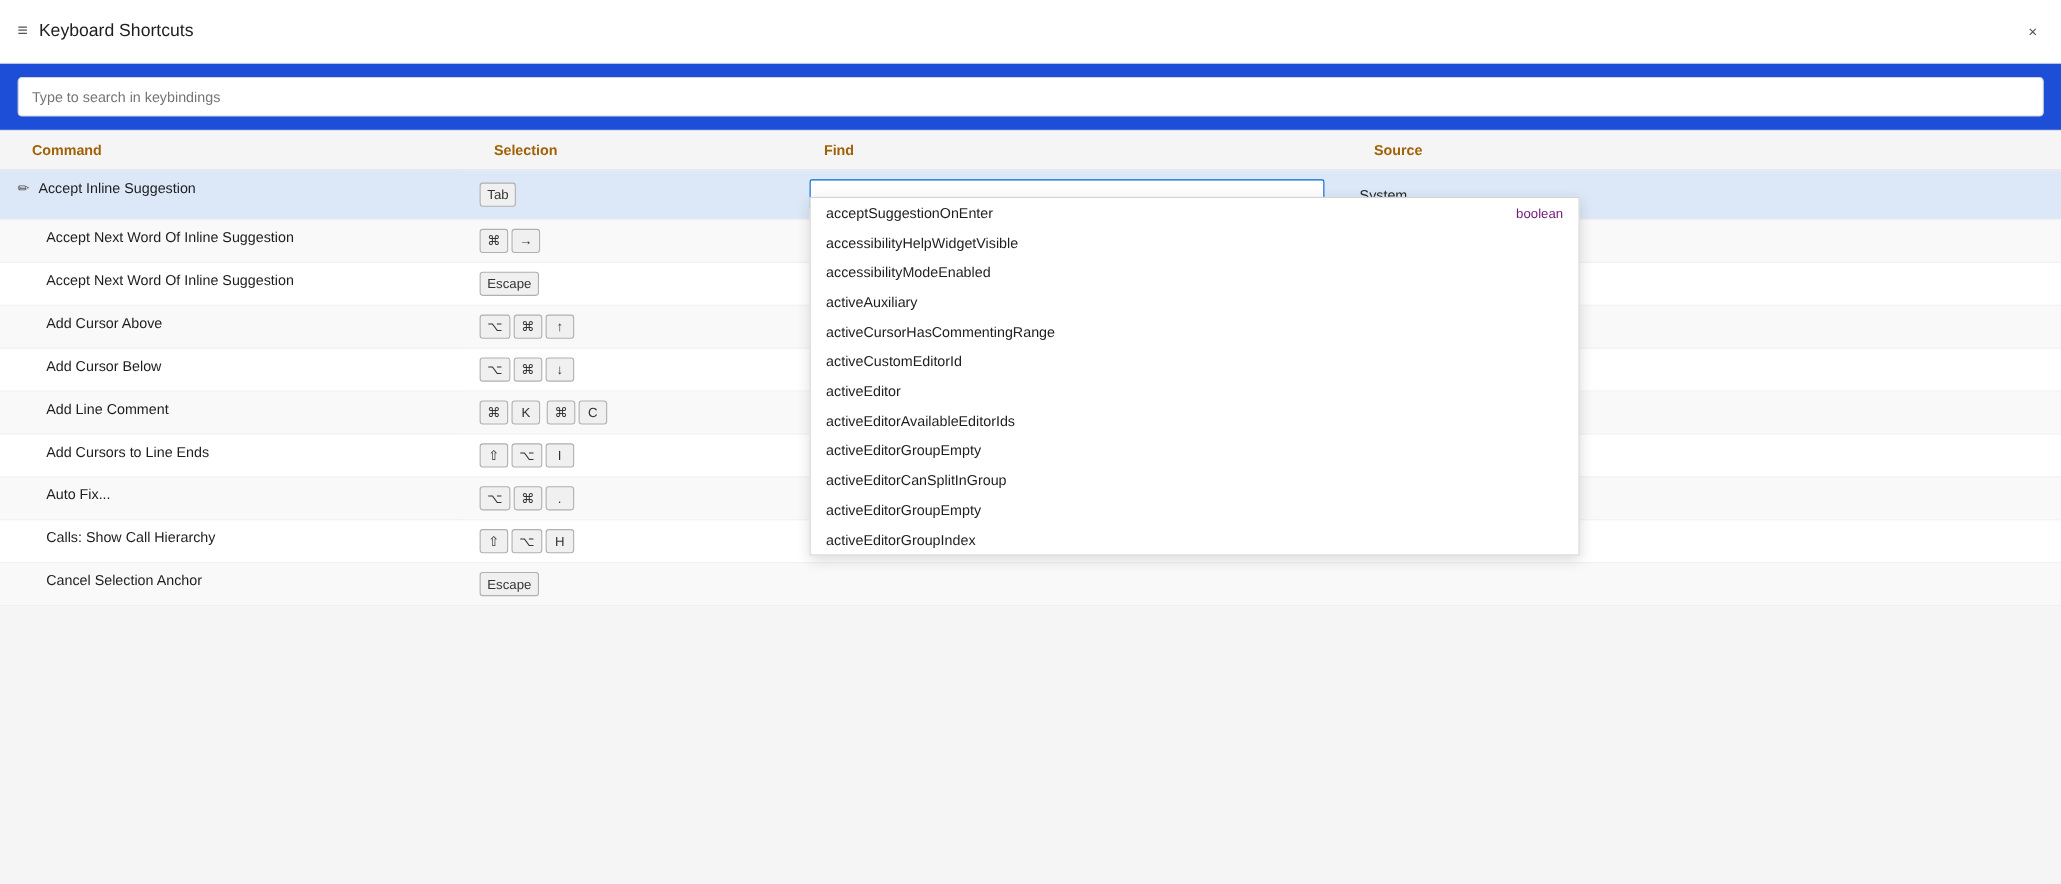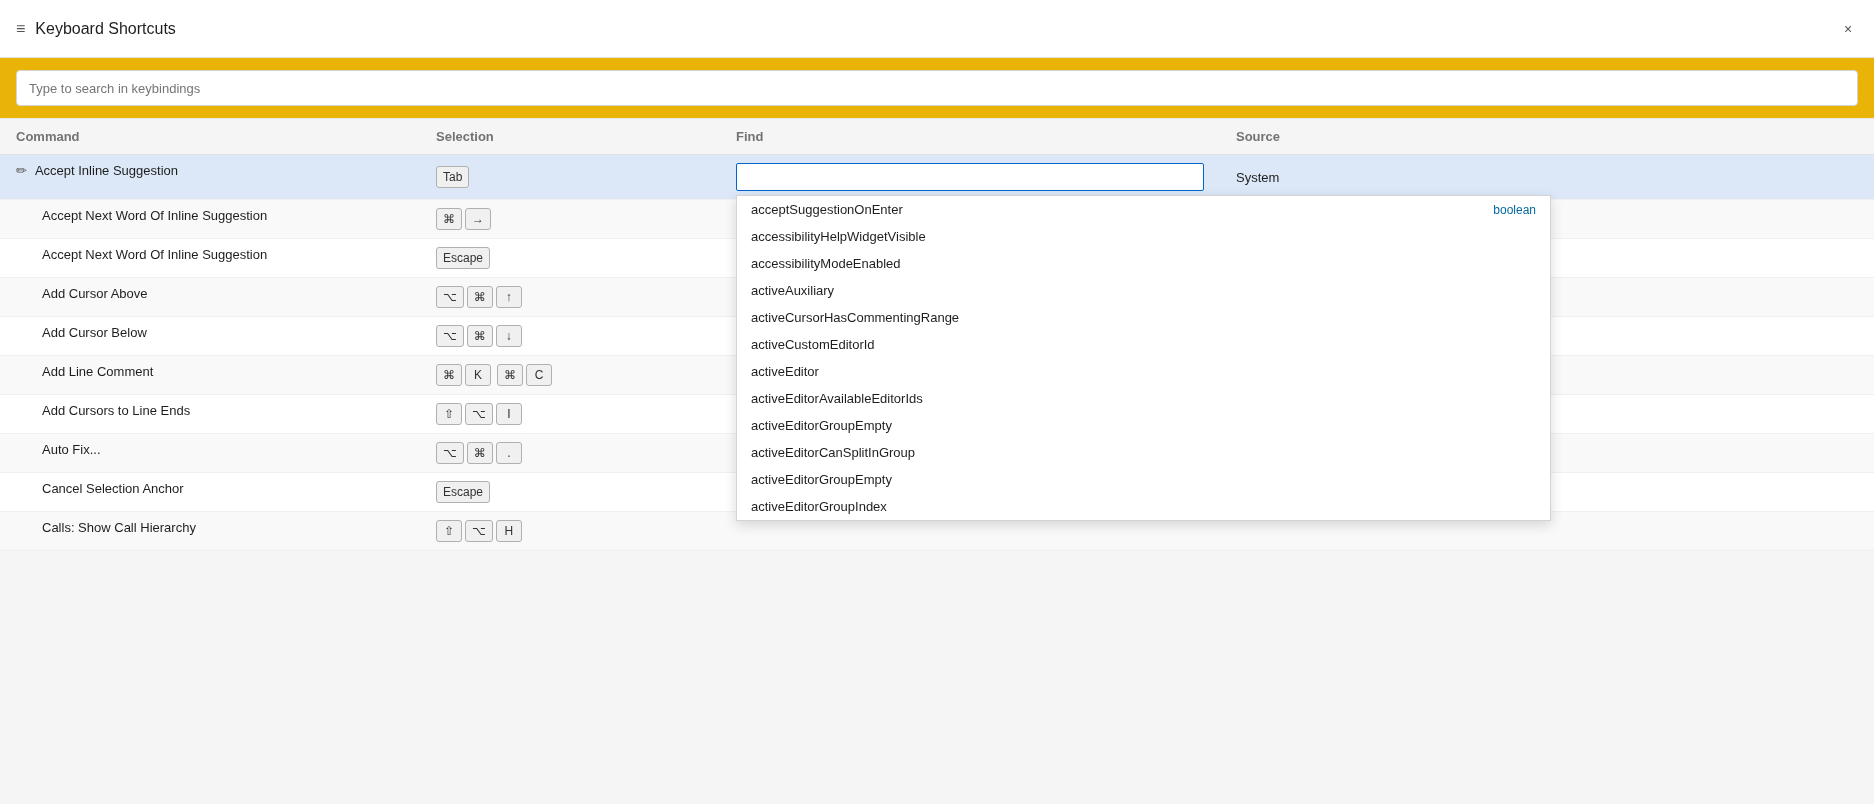--- a/index.html
+++ b/index.html
@@ -41,21 +41,21 @@
       justify-content: center;
       cursor: pointer;
       border-radius: 3px;
       font-size: 14px;
       color: #555;
     }
 
     
     .search-bar {
       padding: 12px 16px;
-      background: #eab308;
+      background: #1d4ed8;
       border-bottom: 1px solid #e8e8e8;
     }
     .search-input {
       width: 100%;
       height: 36px;
       border: 1px solid #d4d4d4;
       border-radius: 4px;
       padding: 0 12px;
       font-size: 13px;
       color: #999;
@@ -73,24 +73,24 @@
     table {
       width: 100%;
       border-collapse: collapse;
     }
     thead tr {
       background: #f5f5f5;
       border-bottom: 1px solid #e0e0e0;
     }
     thead th {
       text-align: left;
-      padding: 10px 16px;
+      padding: 10px 29px;
       font-weight: 700;
       font-size: 13px;
-      color: #737373;
+      color: #a16207;
     }
     thead th.col-command { width: 420px; }
     thead th.col-keybinding { width: 300px; }
     thead th.col-when { width: 500px; }
     thead th.col-source { width: auto; }
 
     tbody tr {
       border-bottom: 1px solid #f0f0f0;
     }
     tbody tr:nth-child(odd) {
@@ -140,39 +140,39 @@
       border-radius: 2px;
       padding: 0 6px;
       font-size: 13px;
       outline: none;
       background: #fff;
     }
 
     
     .dropdown-container {
       position: absolute;
-      top: 40px;
+      top: 24px;
       left: 16px;
-      width: 815px;
+      width: 700px;
       background: #ffffff;
       border: 1px solid #d4d4d4;
       box-shadow: 0 4px 12px rgba(0,0,0,0.15);
       z-index: 100;
     }
     .dropdown-item {
       display: flex;
       align-items: center;
       justify-content: space-between;
       padding: 6px 14px;
       font-size: 13px;
       color: #1e1e1e;
       cursor: pointer;
     }
     .dropdown-item .item-type {
-      color: #0369a1;
+      color: #701a75;
       font-size: 12px;
     }
 
     .when-text {
       font-size: 13px;
       color: #1e1e1e;
     }
 
     .source-text {
       font-size: 13px;
@@ -354,40 +354,40 @@
               <span class="key-badge">⌘</span>
               <span class="key-badge">.</span>
             </div>
           </td>
           <td style="padding: 8px 16px; position: relative;"><span class="when-text"></span></td>
           <td style="padding: 8px 16px;"><span class="source-text"></span></td>
         </tr>
         <tr>
           <td style="display: flex; align-items: center; gap: 8px; padding: 8px 16px;">
             <span style="width: 18px; display: inline-block;"></span>
+            <span>Calls: Show Call Hierarchy</span>
+          </td>
+          <td style="padding: 8px 16px;">
+            <div class="key-group">
+              <span class="key-badge">⇧</span>
+              <span class="key-badge">⌥</span>
+              <span class="key-badge">H</span>
+            </div>
+          </td>
+          <td style="padding: 8px 16px; position: relative;"><span class="when-text"></span></td>
+          <td style="padding: 8px 16px;"><span class="source-text"></span></td>
+        </tr>
+        <tr>
+          <td style="display: flex; align-items: center; gap: 8px; padding: 8px 16px;">
+            <span style="width: 18px; display: inline-block;"></span>
             <span>Cancel Selection Anchor</span>
           </td>
           <td style="padding: 8px 16px;">
             <div class="key-group">
               <span class="key-badge">Escape</span>
-            </div>
-          </td>
-          <td style="padding: 8px 16px; position: relative;"><span class="when-text"></span></td>
-          <td style="padding: 8px 16px;"><span class="source-text"></span></td>
-        </tr>
-        <tr>
-          <td style="display: flex; align-items: center; gap: 8px; padding: 8px 16px;">
-            <span style="width: 18px; display: inline-block;"></span>
-            <span>Calls: Show Call Hierarchy</span>
-          </td>
-          <td style="padding: 8px 16px;">
-            <div class="key-group">
-              <span class="key-badge">⇧</span>
-              <span class="key-badge">⌥</span>
-              <span class="key-badge">H</span>
             </div>
           </td>
           <td style="padding: 8px 16px; position: relative;"><span class="when-text"></span></td>
           <td style="padding: 8px 16px;"><span class="source-text"></span></td>
         </tr>
       </tbody>
   </table>
 </div>
 
 </body></html>

